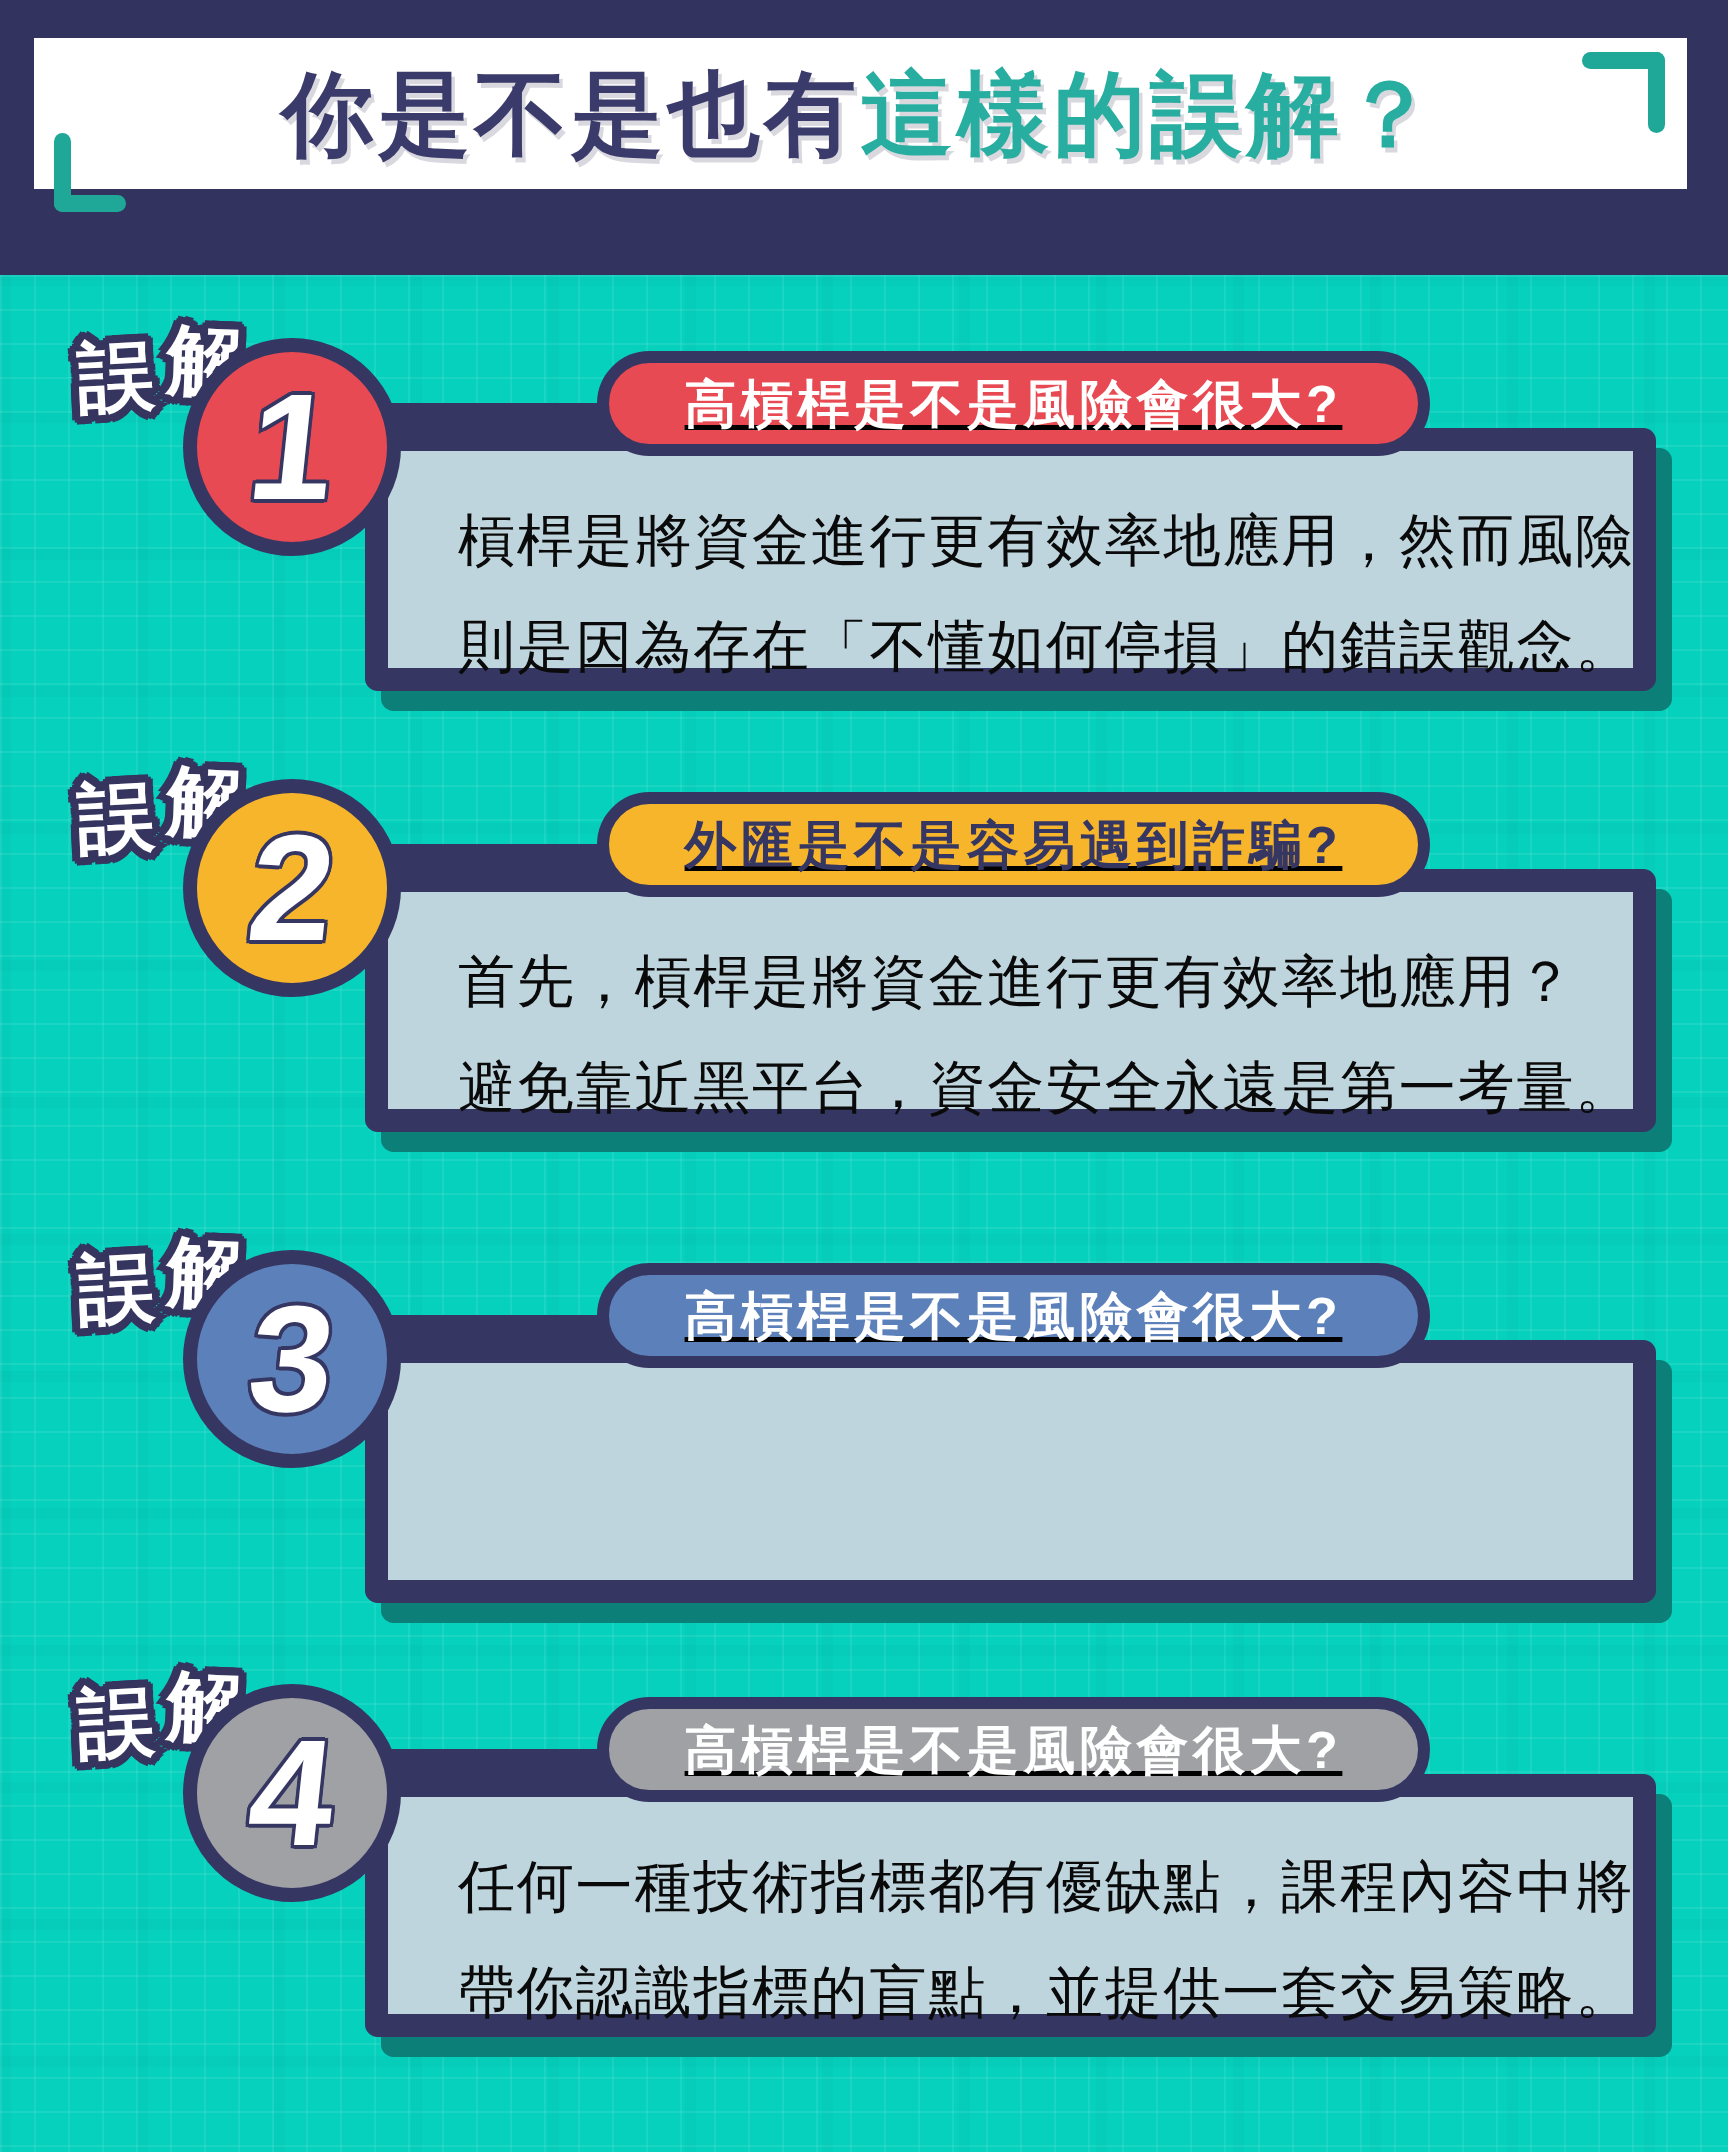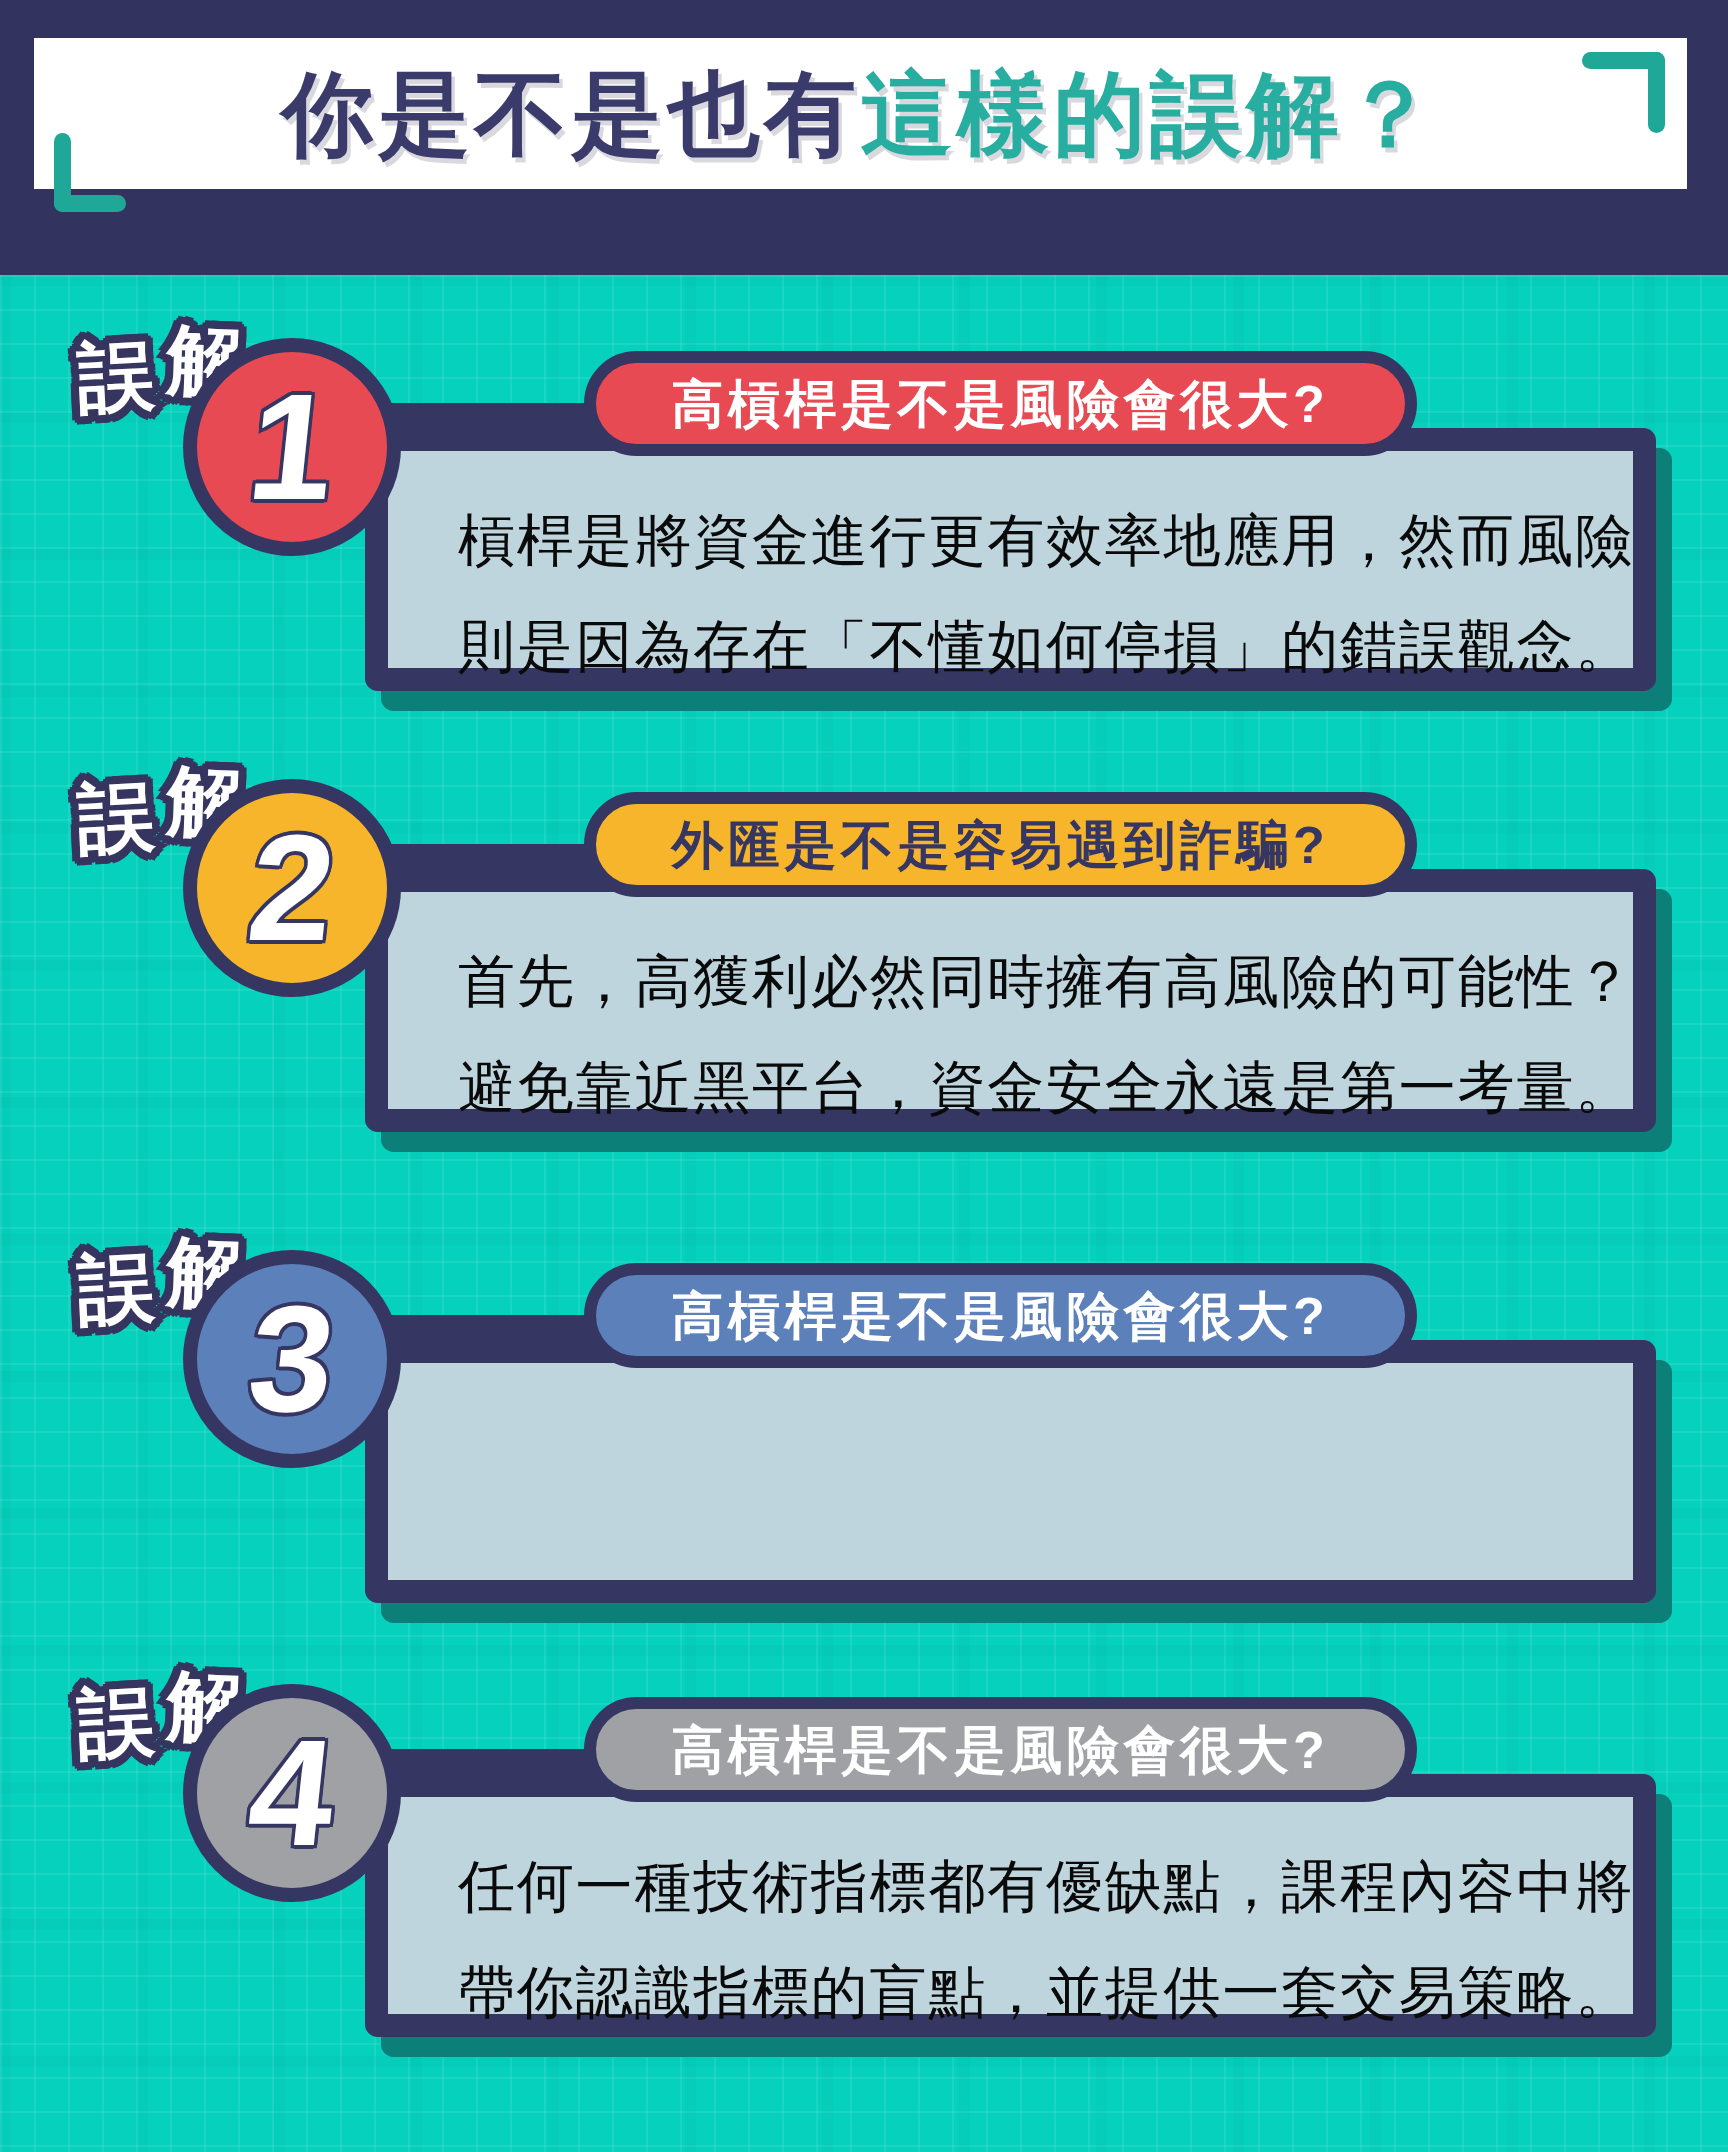--- a/index.html
+++ b/index.html
@@ -71,24 +71,25 @@
     position:absolute;left:365px;top:77px;width:1291px;height:263px;
     box-sizing:border-box;border:23.4px solid #363663;border-radius:12.6px;
     background:#bfd5dd;box-shadow:16px 20px 0 0 #0c7f79;z-index:1;
   }
   .panel-body{
     padding:36px 32px 0 70px;
     font-size:57px;line-height:106px;font-weight:400;letter-spacing:1.8px;
     color:#0a0a0a;white-space:nowrap;
   }
   .question-pill{
-    position:absolute;left:584px;top:0;width:833px;height:105px;
+    position:absolute;left:597px;top:0;width:833px;height:105px;
     box-sizing:border-box;border:12.6px solid #363663;border-radius:54px;
     background:var(--accent);display:flex;align-items:center;justify-content:center;
     z-index:4;
+    text-decoration:underline;
   }
   .question-text{
     font-size:52px;font-weight:900;letter-spacing:4.5px;line-height:1;
     color:var(--qcolor);white-space:nowrap;
   }
 </style>
 </head>
 <body>
 
 <div class="page" style="background: rgb(54, 54, 99);">
@@ -126,21 +127,21 @@
     <div class="badge">
       <span class="ch1">誤</span>
       <span class="ch2">解</span>
     </div>
   </div>
 
   <div class="section" style="top: 792px; --accent: #f7b52c; --qcolor: #363663;">
     <div class="connector"></div>
     <div class="content-panel" style="background: rgb(191, 213, 221); border-color: rgb(54, 54, 99); box-shadow: rgb(12, 127, 121) 16px 20px 0px 0px;">
       <div class="panel-body">
-        <div>首先，高獲利必然同時擁有高風險的可能性？</div>
+        <div>首先，槓桿是將資金進行更有效率地應用？</div>
         <div>避免靠近黑平台，資金安全永遠是第一考量。</div>
       </div>
     </div>
     <div class="question-pill">
       <span class="question-text">外匯是不是容易遇到詐騙?</span>
     </div>
     <div class="number-circle">
       <span class="number-text">2</span>
     </div>
     <div class="badge">

